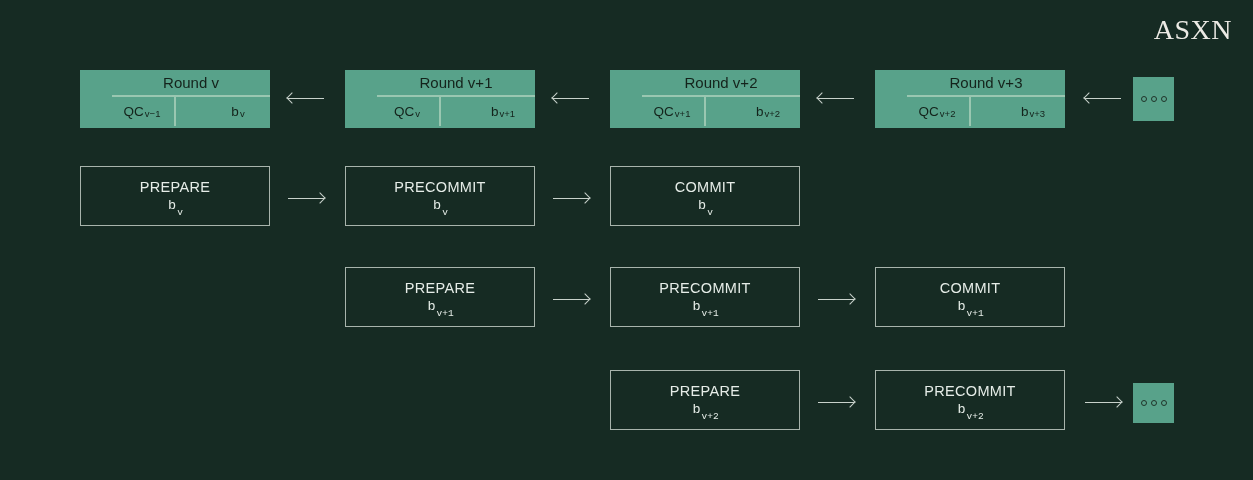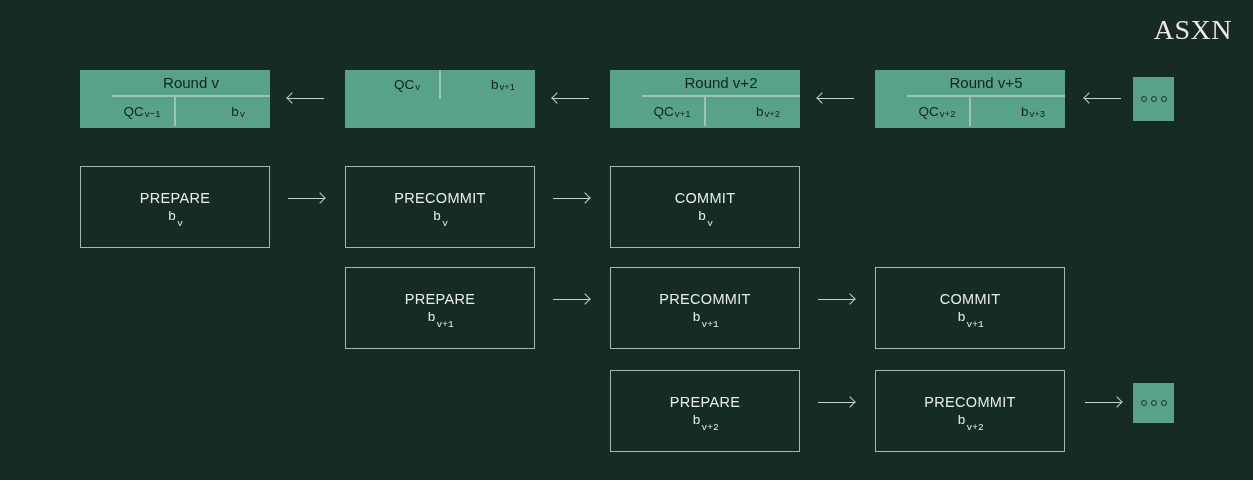--- a/index.html
+++ b/index.html
@@ -42,21 +42,21 @@
   .rcells{display:flex;height:29px;}
   .rcell{
     flex:1;display:flex;align-items:center;justify-content:center;
     font-size:13.5px;
     padding-left:29px;
   }
   .rcell + .rcell{border-left:2px solid var(--divider);}
   sub{font-size:9.5px;line-height:0;position:relative;top:2px;left:1px;}
   
   .pbox{
-    position:absolute;width:190px;height:82px;
+    position:absolute;width:190px;height:60px;
     border:1px solid var(--border);color:var(--text_light);
     display:flex;flex-direction:column;align-items:center;justify-content:center;
     gap:3px;background:transparent;
   }
   .pname{font-size:14.5px;letter-spacing:.3px;}
   .pblock{font-size:13.5px;font-family:Liberation Mono, monospace;}
   
   .arrow{position:absolute;width:36px;height:0;border-top:1.5px solid var(--arrow);}
   .arrow::after{
     content:"";position:absolute;width:7px;height:7px;
@@ -93,20 +93,21 @@
           <sub>v−1</sub>
         </div>
       <div class="rcell">
           <span>b</span>
           <sub>v</sub>
         </div>
     </div>
   </div>
 
   <div class="rbox col-b row-top">
+    <div class="rhead">Round v+1</div>
     <div class="rcells">
       <div class="rcell">
           <span>QC</span>
           <sub>v</sub>
         </div>
       <div class="rcell">
           <span>b</span>
           <sub>v+1</sub>
         </div>
     </div>
@@ -120,21 +121,21 @@
           <sub>v+1</sub>
         </div>
       <div class="rcell">
           <span>b</span>
           <sub>v+2</sub>
         </div>
     </div>
   </div>
 
   <div class="rbox col-d row-top">
-    <div class="rhead">Round v+5</div>
+    <div class="rhead">Round v+3</div>
     <div class="rcells">
       <div class="rcell">
           <span>QC</span>
           <sub>v+2</sub>
         </div>
       <div class="rcell">
           <span>b</span>
           <sub>v+3</sub>
         </div>
     </div>

